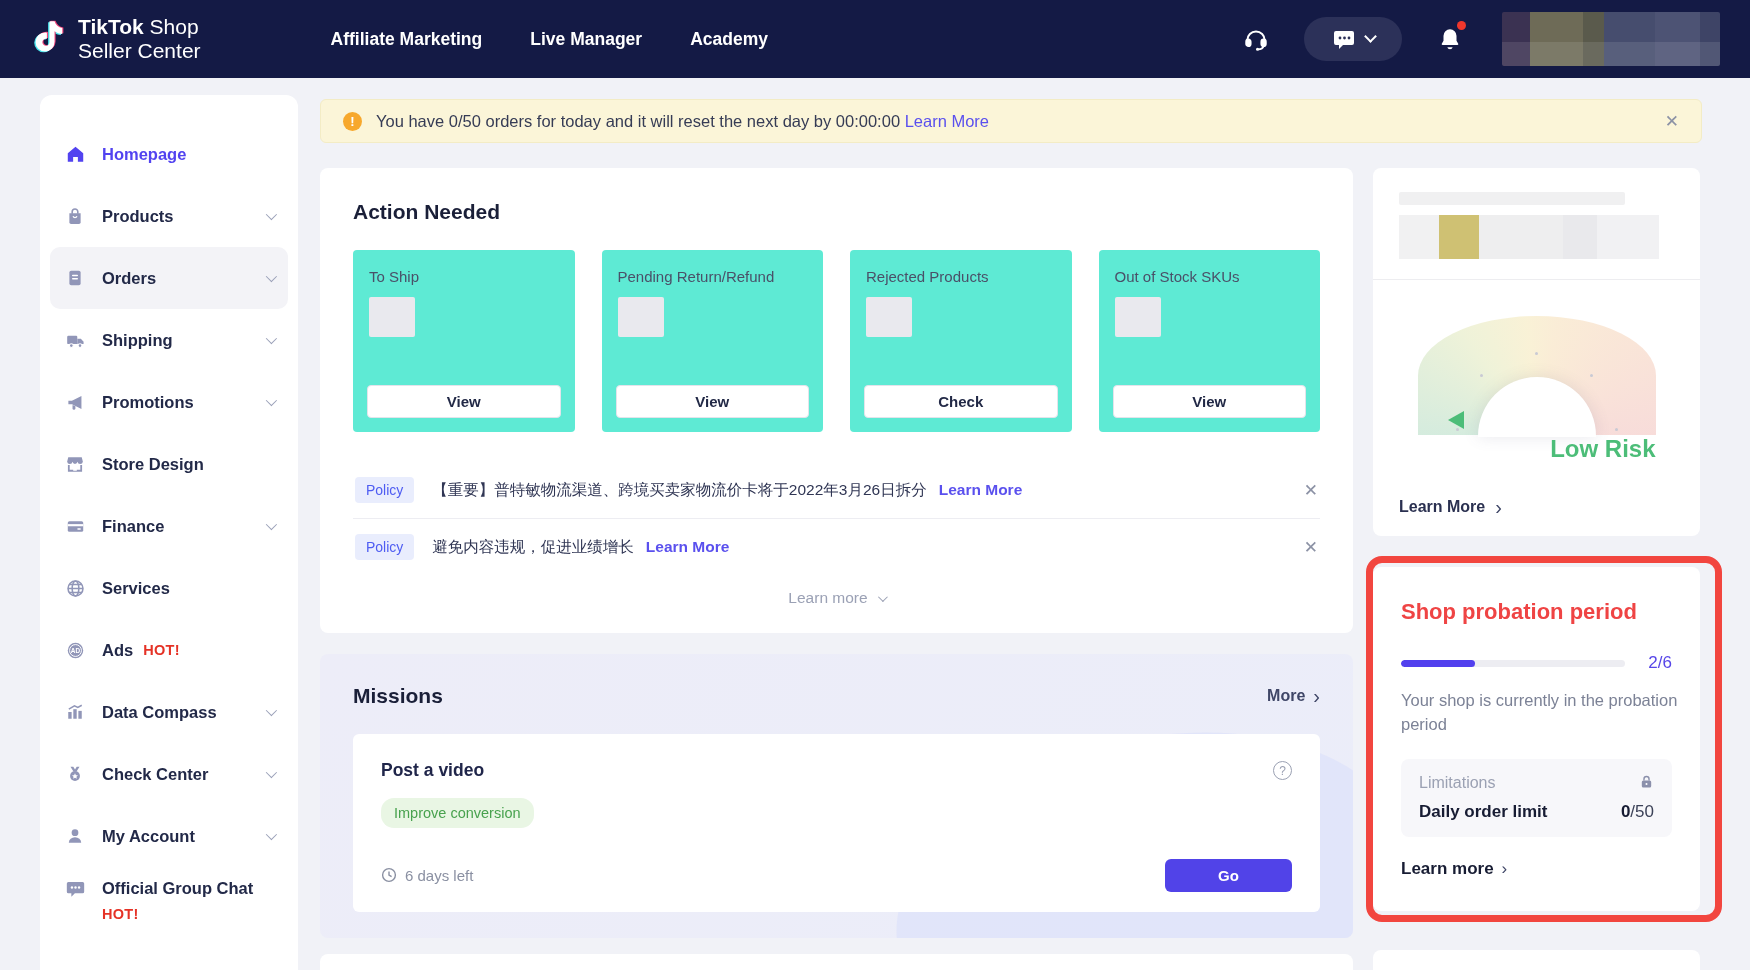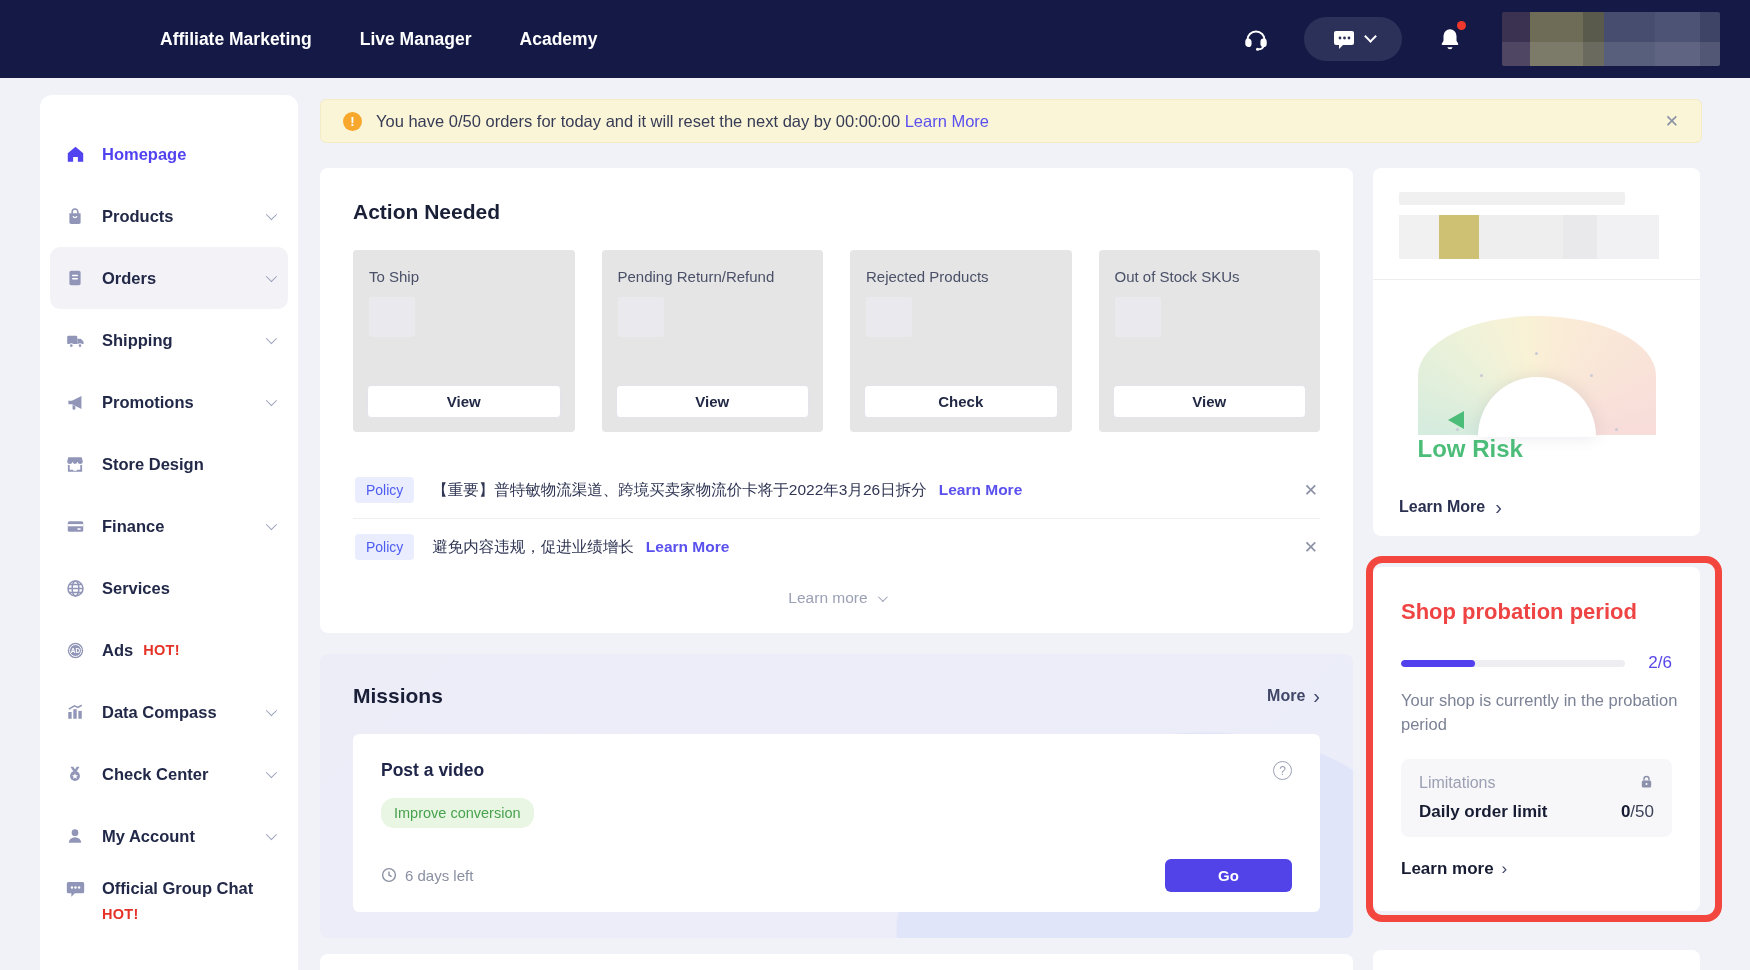--- a/index.html
+++ b/index.html
@@ -61,21 +61,21 @@
   }
   .warn-ic { width:19px; height:19px; border-radius:50%; background:#f7a82c; color:#fff; font-weight:700; font-size:13px; display:flex; align-items:center; justify-content:center; flex:none; }
   .banner-text { margin-left:14px; font-size:16.5px; color:#363c55; }
   .link { color:#5a50ee; cursor:pointer; }
   .close-x { margin-left:auto; color:#8c92a5; font-size:17px; cursor:pointer; line-height:1; }
   
   .card { background:#fff; border-radius:8px; position:absolute; }
   .main-card1 { left:320px; top:168px; width:1033px; height:465px; padding:32px 33px; }
   .h2 { font-size:21px; font-weight:700; color:#1a1f38; }
   .tiles { display:flex; gap:27px; margin-top:26px; }
-  .tile { flex:1; height:182px; background:#e5e5e5; border-radius:4px; padding:18px 16px; position:relative; }
+  .tile { flex:1; height:182px; background:#5eead4; border-radius:4px; padding:18px 16px; position:relative; }
   .tile-label { font-size:15px; color:#4a5068; }
   .tile-blur { width:46px; height:40px; background:#e9e9ee; border-radius:2px; margin-top:12px; }
   .tile-btn {
     position:absolute; left:14px; right:14px; bottom:14px; height:33px;
     background:#fff; border:1px solid #e3e4eb; border-radius:4px;
     font-size:15px; font-weight:600; color:#222946; display:flex; align-items:center; justify-content:center; cursor:pointer;
     font-family:"Liberation Sans", sans-serif;
   }
   .policy-list { margin-top:30px; }
   .policy-row { display:flex; align-items:center; padding:15px 2px; }
@@ -121,21 +121,21 @@
   .gauge-hole {
     position:absolute; left:50%; bottom:-2px; transform:translateX(-50%);
     width:118px; height:60px; border-radius:118px 118px 0 0; background:#fff;
     box-shadow:0 0 16px rgba(90,90,130,.14);
   }
   .tick { position:absolute; width:3px; height:3px; border-radius:50%; background:#c9cad4; }
   .pointer {
     position:absolute; left:30px; bottom:6px; width:0; height:0;
     border-top:9px solid transparent; border-bottom:9px solid transparent; border-right:16px solid #4cbd78;
   }
-  .risk-level { position:absolute; left:0; right:0; bottom:-28px; text-align:left; color:#4cbd78; font-size:24px; font-weight:600; }
+  .risk-level { position:absolute; left:12px; right:0; bottom:-28px; text-align:right; color:#4cbd78; font-size:24px; font-weight:600; }
   .risk-learn { margin-top:62px; display:flex; align-items:center; gap:10px; font-size:16px; font-weight:600; color:#2a3050; cursor:pointer; }
   
   .probation-card { left:1373px; top:567px; width:327px; height:344px; padding:32px 28px; }
   .prob-title { font-size:22px; font-weight:700; color:#ef4444; }
   .prog-row { display:flex; align-items:center; margin-top:28px; }
   .prog-track { flex:1; height:7px; border-radius:4px; background:#ededf2; overflow:hidden; }
   .prog-fill { height:7px; border-radius:4px; background:#5240ee; }
   .prog-label { margin-left:23px; color:#5746e8; font-size:17px; }
   .prob-desc { margin-top:16px; font-size:16.5px; color:#7c8296; line-height:1.45; width:292px; }
   .limit-box { margin-top:22px; background:#f7f7fa; border-radius:8px; padding:15px 18px; }
@@ -150,20 +150,31 @@
     position:absolute; left:1366px; top:556px; width:356px; height:366px;
     border:7px solid #f2463f; border-radius:16px; z-index:10; pointer-events:none;
   }
   .sliver-main { left:320px; top:954px; width:1033px; height:40px; }
   .sliver-right { left:1373px; top:950px; width:327px; height:40px; }
 </style>
 </head>
 <body>
 
 <div class="navbar">
+  <div class="logo">
+    <svg width="38" height="42" viewBox="0 0 34 38">
+      <path d="M22 3 c1 3.4 3.4 5.6 7 6.1 v5.4 c-2.6 0 -5 -.9 -7 -2.4 v9.6 a8.6 8.6 0 1 1 -8.6 -8.6 c.6 0 1.2.06 1.7.18 v5.6 a3.2 3.2 0 1 0 2.3 3.1 V3 Z" fill="#4de8f0" transform="translate(-1.2,0.8)"></path>
+      <path d="M22 3 c1 3.4 3.4 5.6 7 6.1 v5.4 c-2.6 0 -5 -.9 -7 -2.4 v9.6 a8.6 8.6 0 1 1 -8.6 -8.6 c.6 0 1.2.06 1.7.18 v5.6 a3.2 3.2 0 1 0 2.3 3.1 V3 Z" fill="#f2427a" transform="translate(1,-0.6)"></path>
+      <path d="M22 3 c1 3.4 3.4 5.6 7 6.1 v5.4 c-2.6 0 -5 -.9 -7 -2.4 v9.6 a8.6 8.6 0 1 1 -8.6 -8.6 c.6 0 1.2.06 1.7.18 v5.6 a3.2 3.2 0 1 0 2.3 3.1 V3 Z" fill="#ffffff"></path>
+    </svg>
+    <div class="logo-text">
+      <div><span class="b">TikTok</span><span> Shop</span></div>
+      <div>Seller Center</div>
+    </div>
+  </div>
   <div class="nav-links">
     <span class="nav-link">Affiliate Marketing</span>
     <span class="nav-link">Live Manager</span>
     <span class="nav-link">Academy</span>
   </div>
   <div class="nav-right">
     <div class="icon-btn">
       <svg width="26" height="26" viewBox="0 0 24 24" fill="none" stroke="#fff" stroke-width="1.8">
         <path d="M4 13 a8 8 0 0 1 16 0"></path>
         <rect x="3" y="12.5" width="4" height="6" rx="2" fill="#fff"></rect>

